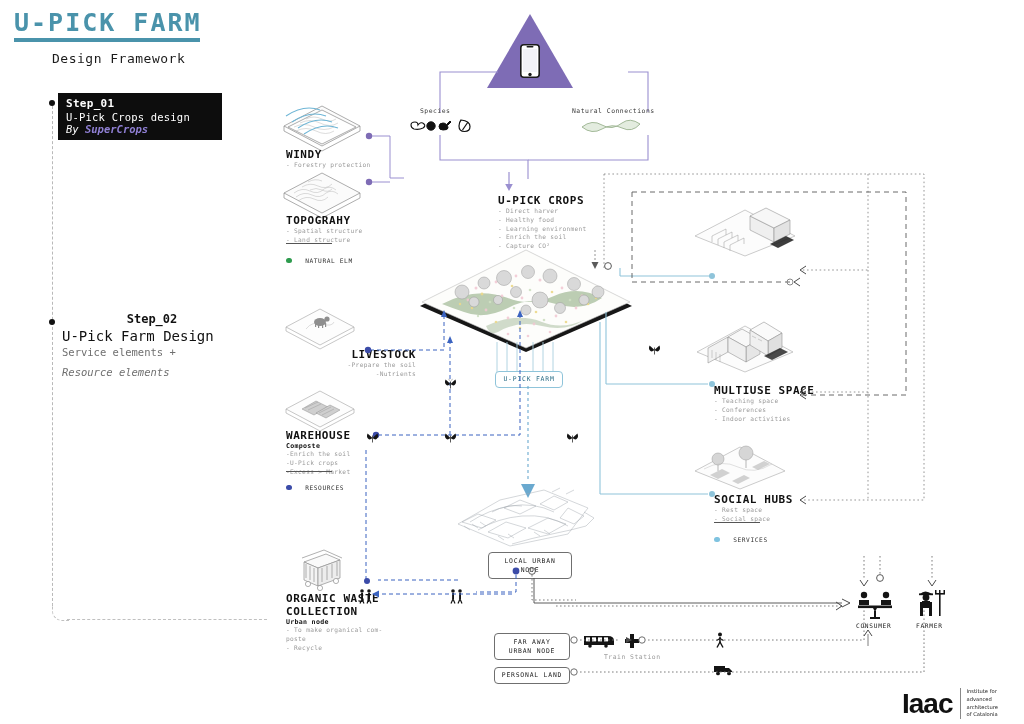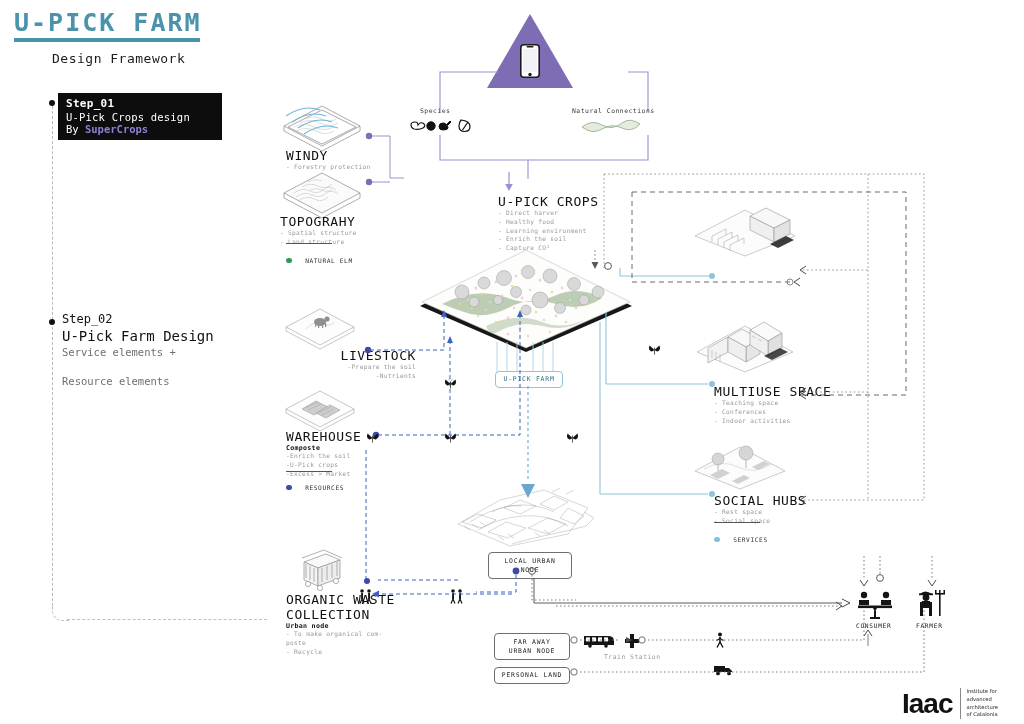--- a/index.html
+++ b/index.html
@@ -13,29 +13,29 @@
   #main-title{font-size:25px;letter-spacing:2px;color:#4a93ab;font-weight:700;
               font-family:"DejaVu Sans Mono","Liberation Mono",monospace;line-height:1;}
   #title-rule{height:4px;background:#4a93ab;margin-top:3px;width:186px;}
   #subtitle{margin-top:9px;margin-left:38px;font-size:13px;color:#1b1b1b;letter-spacing:.5px;}
 
   
   .step-bullet{width:6px;height:6px;border-radius:50%;background:#111;}
   .step-card{background:#0d0d0d;color:#fff;padding:4px 8px 5px 8px;}
   .step-head{font-size:11px;font-weight:700;letter-spacing:.3px;}
   .step-sub{font-size:10.5px;letter-spacing:.2px;margin-top:1px;}
-  .step-by{font-size:10.5px;margin-top:0px;}
+  .step-by{font-size:10.5px;margin-top:0px;font-style:italic;}
   .brand-purple{color:#8f7fd4;font-weight:700;}
-  .step2-head{font-size:12px;font-weight:400;color:#111;}
+  .step2-head{font-size:12px;font-weight:700;color:#111;text-align:center;}
   .step2-sub{font-size:14px;color:#111;margin-top:2px;}
   .step2-desc{font-size:10.5px;color:#6f6f6f;margin-top:2px;line-height:1.25;}
   .vguide{border-left:1px dashed #b9b9b9;}
 
   
-  .lbl-head{font-size:13px;font-weight:400;letter-spacing:.55px;color:#111;}
+  .lbl-head{font-size:11px;font-weight:700;letter-spacing:.55px;color:#111;}
   .lbl-sub{font-size:6.2px;color:#9a9a9a;line-height:1.42;letter-spacing:.3px;}
   .lbl-strong{font-size:6.6px;font-weight:700;color:#111;letter-spacing:.3px;}
   .legend-txt{font-size:6.2px;letter-spacing:.6px;color:#333;}
   .tiny-cap{font-size:6.4px;letter-spacing:.5px;color:#9a9a9a;}
   .node-box{border:1px solid #6f6f6f;border-radius:4px;font-size:6.4px;
             letter-spacing:.8px;color:#222;text-align:center;
             padding:4px 6px;background:#fff;line-height:1.35;}
   .node-box.blue{border-color:#8fc4da;color:#2b6d86;}
   .dot{border-radius:50%;display:inline-block;}
   .rule-sm{height:1.5px;background:#4b4b4b;}
@@ -65,21 +65,21 @@
     <div class="step-by"><span>By </span><span class="brand-purple">SuperCrops</span></div>
   </div>
 
   <div class="abs" style="left:49px;top:319px;">
       <div class="step-bullet"></div>
     </div>
   <div class="abs" style="left:62px;top:312px;width:180px;">
     <div class="step2-head">Step_02</div>
     <div class="step2-sub">U-Pick Farm Design</div>
     <div class="step2-desc">Service elements +</div>
-    <div class="step2-desc" style="margin-top:16px;">Resource elements</div>
+    <div class="step2-desc" style="margin-top:7px;font-style:italic;">Resource elements</div>
   </div>
 
   <div class="abs" style="left:487px;top:14px;">
     <svg width="86" height="74" viewBox="0 0 86 74">
       <polygon points="43,0 86,74 0,74" fill="#7e6cb5"></polygon>
     </svg>
     <div class="abs" style="left:33px;top:30px;">
       <svg width="20" height="34" viewBox="0 0 20 34">
         <rect x="0.8" y="0.8" width="18.4" height="32.4" rx="3" fill="#fff" stroke="#1b1b1b" stroke-width="1.6"></rect>
         <rect x="3" y="5" width="14" height="23" fill="#f2f2f7" stroke="none"></rect>
@@ -153,21 +153,21 @@
       <g stroke="#b0b0b0" fill="none" stroke-width="0.45">
         <path d="M14,25 q8,-6 16,-2 q8,4 14,-2 q6,-4 12,1"></path>
         <path d="M16,29 q8,-6 16,-2 q8,4 14,-2 q6,-4 12,1"></path>
         <path d="M18,33 q8,-6 16,-2 q8,4 14,-2"></path>
         <path d="M22,19 q8,-5 16,-1 q8,4 14,-2"></path>
         <path d="M28,14 q7,-4 14,-1"></path>
         <path d="M30,22 q6,-3 12,0 q6,3 10,-1"></path>
       </g>
     </svg>
   </div>
-  <div class="abs" style="left:280px;top:214px;width:140px;">
+  <div class="abs" style="left:286px;top:214px;width:140px;">
     <div class="lbl-head">TOPOGRAHY</div>
     <div class="lbl-sub">- Spatial structure</div>
     <div class="lbl-sub">- Land structure</div>
   </div>
 
   <div class="abs rule-sm" style="left:286px;top:243px;width:46px;height:1.2px;background:#555;"></div>
   <div class="abs" style="left:286px;top:250px;">
     <span class="dot" style="width:5.5px;height:5.5px;background:#2e9b4e;vertical-align:middle;"></span>
     <span class="legend-txt" style="margin-left:4px;vertical-align:middle;">NATURAL ELM</span>
   </div>

